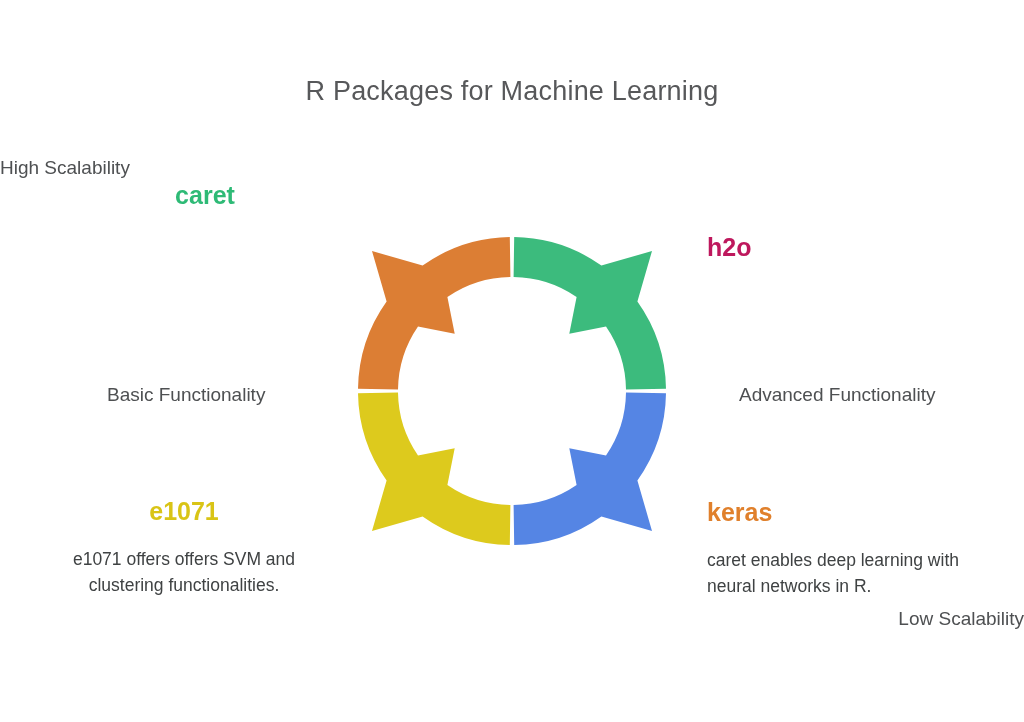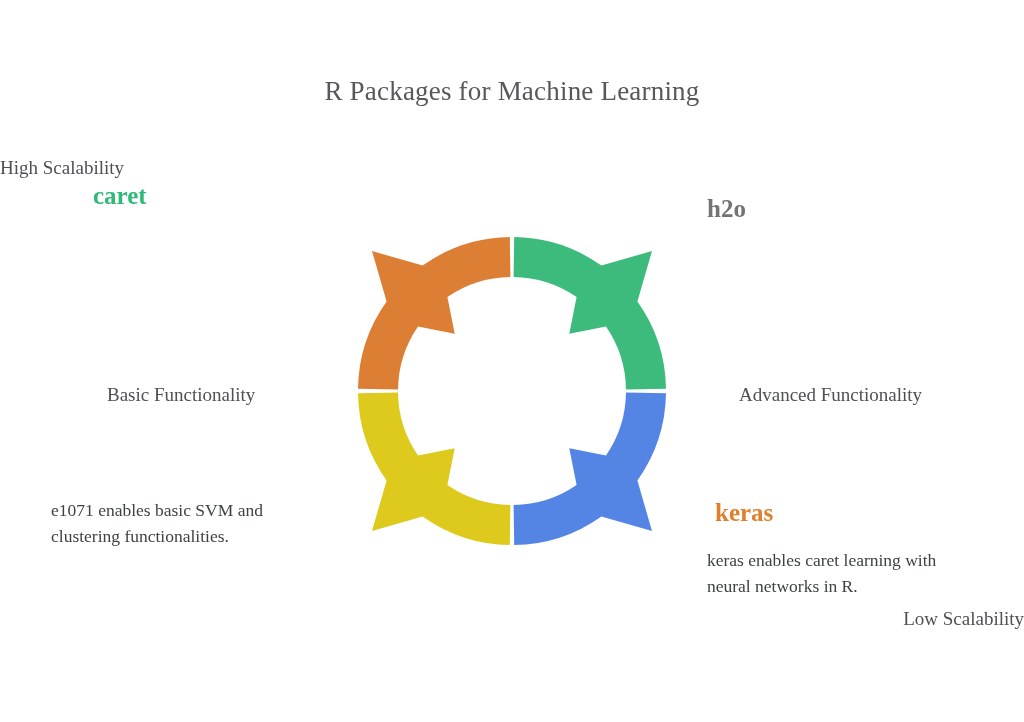--- a/index.html
+++ b/index.html
@@ -1,20 +1,20 @@
 <!DOCTYPE html>
 <html><head>
 <meta charset="utf-8">
 <style>
   html,body{margin:0;padding:0;background:#ffffff;}
   .stage{
     position:relative;
     width:1024px;height:676px;
     background:#ffffff;
-    font-family:Liberation Serif, serif;
+    font-family:Liberation Sans, sans-serif;
     overflow:hidden;
   }
   .title{
     position:absolute;
     left:0; right:0; top:58px;
     text-align:center;
     font-size:27px;
     font-weight:400;
     color:#57585a;
     letter-spacing:.2px;
@@ -36,21 +36,21 @@
     font-size:25px;
     line-height:27px;
     font-weight:700;
   }
   .pkg p{
     margin:0;
     font-size:17.5px;
     line-height:25.5px;
     color:#3f4243;
   }
-  .pkg.align-right{text-align:left;}
+  .pkg.align-right{text-align:center;}
   .pkg.align-left{text-align:left;}
   .pkg.pos-tl{right:707px;top:182px;width:224px;}
   .pkg.pos-tr{left:707px;top:195px;width:270px;}
   .pkg.pos-bl{right:707px;top:498px;width:266px;}
   .pkg.pos-br{left:707px;top:499px;width:266px;}
 </style>
 </head>
 <body>
 
 <div class="stage">
@@ -67,25 +67,26 @@
       <path d="M 514.2 237.0 A 154 154 0 0 1 601.4 265.6 L 652.0 251.0 L 637.4 301.6 A 154 154 0 0 1 666.0 388.8 L 626.0 389.4 A 114 114 0 0 0 606.0 326.4 L 569.3 333.7 L 576.6 297.0 A 114 114 0 0 0 513.6 277.0 Z" fill="#3cbb7d"></path>
       <path d="M 666.0 393.2 A 154 154 0 0 1 637.4 480.4 L 652.0 531.0 L 601.4 516.4 A 154 154 0 0 1 514.2 545.0 L 513.6 505.0 A 114 114 0 0 0 576.6 485.0 L 569.3 448.3 L 606.0 455.6 A 114 114 0 0 0 626.0 392.6 Z" fill="#5585e4"></path>
       <path d="M 509.8 545.0 A 154 154 0 0 1 422.6 516.4 L 372.0 531.0 L 386.6 480.4 A 154 154 0 0 1 358.0 393.2 L 398.0 392.6 A 114 114 0 0 0 418.0 455.6 L 454.7 448.3 L 447.4 485.0 A 114 114 0 0 0 510.4 505.0 Z" fill="#ddca1d"></path>
     </svg>
 
   <div class="pkg align-right pos-tl">
     <h2 style="color: rgb(46, 186, 118);">caret</h2>
   </div>
 
   <div class="pkg align-left pos-tr">
-    <h2 style="color: #737373;">h2o</h2>
+    <h2 style="color: #be185d; margin-top: 39px;">h2o</h2>
   </div>
 
   <div class="pkg align-right pos-bl">
-    <p>e1071 enables basic SVM and clustering functionalities.</p>
+    <h2 style="color: rgb(217, 196, 22);">e1071</h2>
+    <p>e1071 offers offers SVM and clustering functionalities.</p>
   </div>
 
   <div class="pkg align-left pos-br">
-    <h2 style="color: rgb(224, 128, 44); margin-left: 8px;">keras</h2>
-    <p>keras enables caret learning with neural networks in R.</p>
+    <h2 style="color: rgb(224, 128, 44);">keras</h2>
+    <p>caret enables deep learning with neural networks in R.</p>
   </div>
 
 </div>
 
 </body></html>

